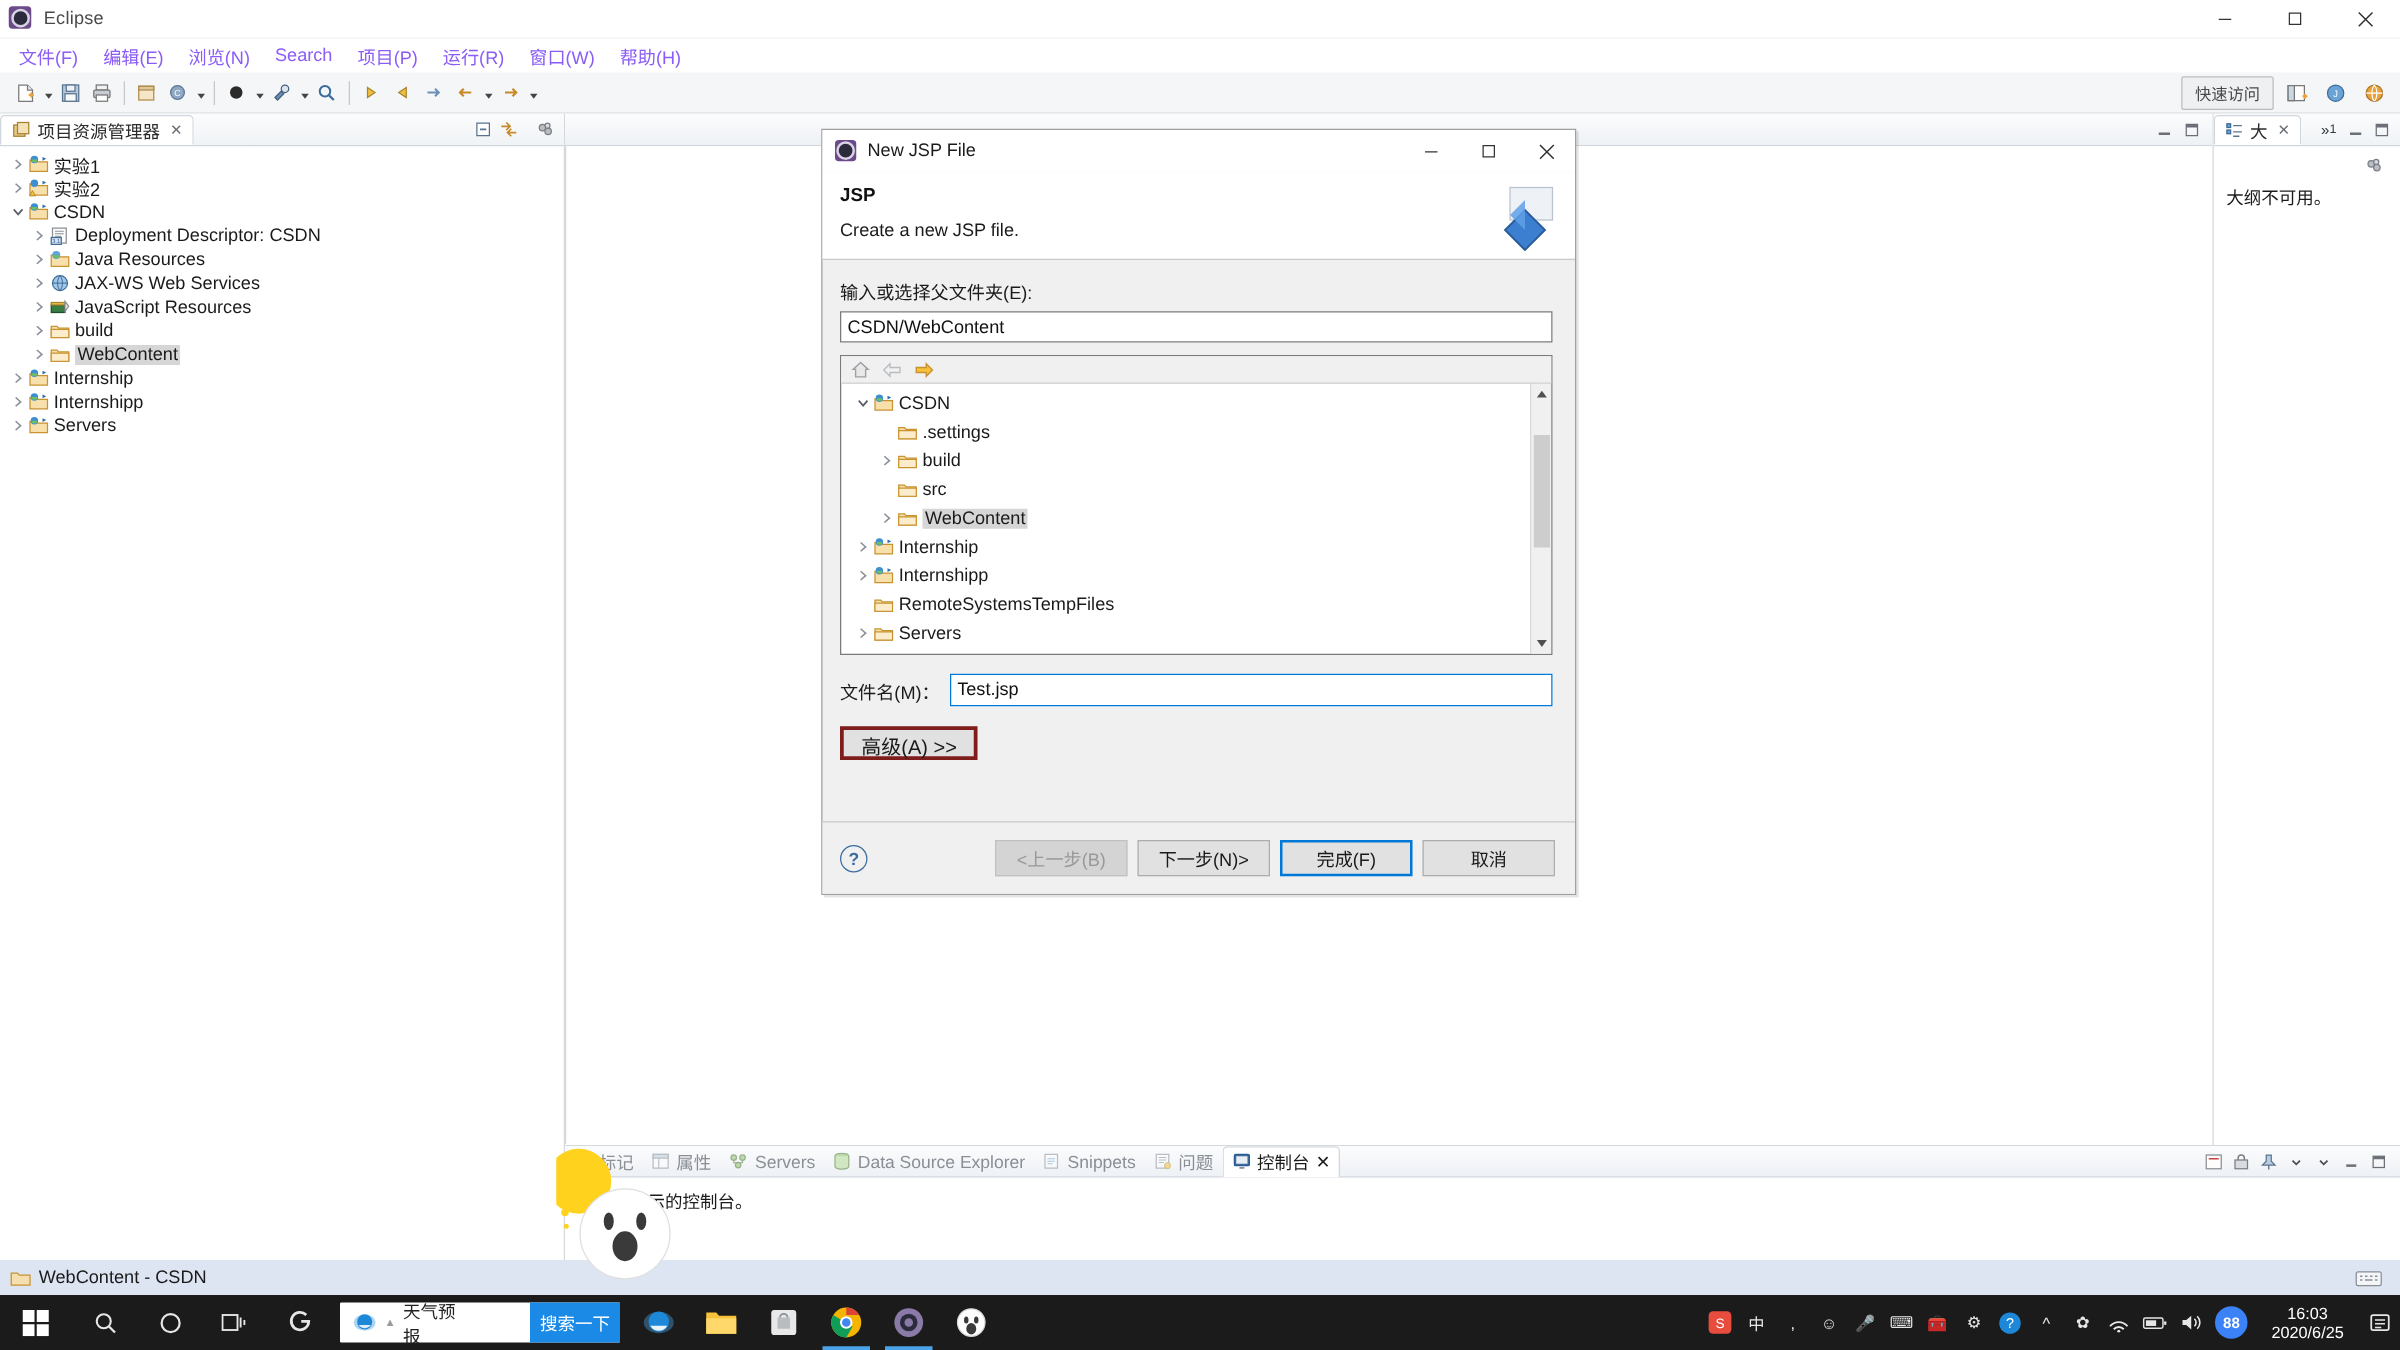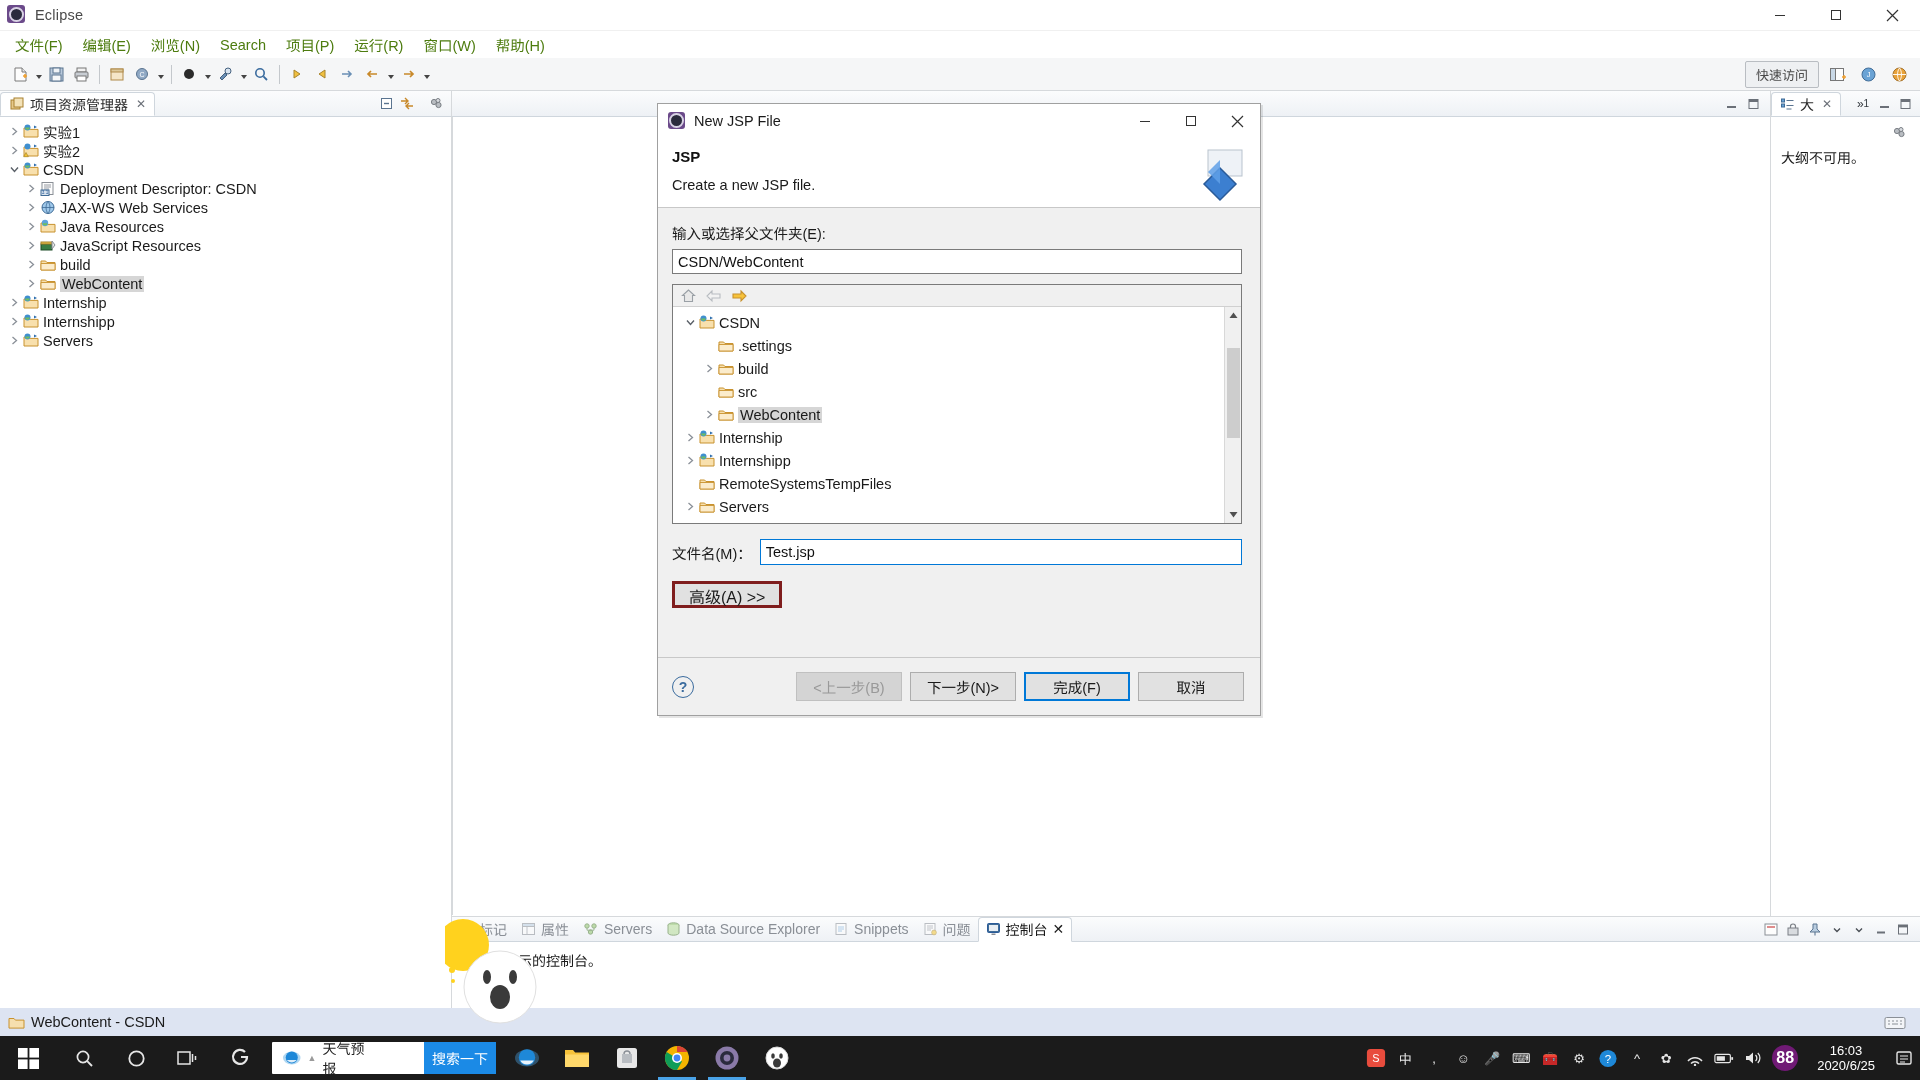--- a/index.html
+++ b/index.html
@@ -48,21 +48,21 @@
     color: #333;
   }
   .win-btn svg { display: block; }
 
   
   .menubar {
     position: absolute; top: 31px; left: 0; width: 1920px; height: 27px;
     background: #ffffff; display: flex; align-items: center;
     font-size: 14.5px; color: #333;
   }
-  .menu-item { padding: 3px 9px; margin-left: 2px; color: #4d7c0f; white-space: nowrap; }
+  .menu-item { padding: 3px 9px; margin-left: 2px; color: #8b5cf6; white-space: nowrap; }
   .menu-item:first-child { margin-left: 6px; }
 
   
   .toolbar {
     position: absolute; top: 58px; left: 0; width: 1920px; height: 33px;
     background: #f5f6f7;
     border-bottom: 1px solid #d6d9dc;
     display: flex; align-items: center; padding-left: 8px;
   }
   .tb-group { display: flex; align-items: center; }
@@ -200,22 +200,22 @@
   }
   .task-app.active::after {
     content: ""; position: absolute; bottom: 0; left: 6px; right: 6px; height: 3px; background: #4aa3e8;
   }
   .tray { margin-left: auto; display: flex; align-items: center; gap: 9px; padding-right: 6px; }
   .tray-icon { width: 20px; height: 22px; display: flex; align-items: center; justify-content: center; color: #e6e6e6; font-size: 13px; }
   .clock {
     color: #fff; font-size: 13px; line-height: 15px; text-align: center; padding: 0 10px;
   }
   .badge-88 {
-    width: 26px; height: 26px; border-radius: 50%; background: #701a75; color: #fff;
-    display: flex; align-items: center; justify-content: center; font-size: 16px; font-weight: bold; text-align: center;
+    width: 26px; height: 26px; border-radius: 50%; background: #3b82f6; color: #fff;
+    display: flex; align-items: center; justify-content: center; font-size: 12px; font-weight: bold; text-align: center;
   }
 
   
   .dialog-shadow {
     position: absolute; left: 659px; top: 105px; width: 604px; height: 613px;
     background: rgba(0,0,0,.10);
   }
   .dialog {
     position: absolute; left: 657px; top: 103px; width: 604px; height: 613px;
     background: #f0f0f0; border: 1px solid #a0a0a0;
@@ -566,40 +566,40 @@
           <span class="tlabel">Deployment Descriptor: CSDN</span>
         </div>
         <div class="trow" style="padding-left: 23px;">
           <span class="twist">
             <svg width="9" height="9" viewBox="0 0 9 9">
               <path d="M2.5 1L6.5 4.5L2.5 8" fill="none" stroke="#8a9098" stroke-width="1.3"></path>
             </svg>
           </span>
           <span class="ticon">
             <svg width="16" height="15" viewBox="0 0 16 15">
-              <circle cx="8" cy="7.5" r="6" fill="#9fc8ea" stroke="#3f6b96"></circle>
-              <path d="M2 7.5h12 M8 1.5c2.6 3 2.6 9 0 12 M8 1.5C5.4 4.5 5.4 10.5 8 13.5" fill="none" stroke="#3f6b96" stroke-width=".8"></path>
-            </svg>
-          </span>
-          <span class="tlabel">JAX-WS Web Services</span>
+              <path d="M1 4h5l1.2 1.4H15V13H1z" fill="#f8e0ad" stroke="#c8922f"></path>
+              <circle cx="5" cy="4" r="3.2" fill="#5ea3db"></circle>
+              <path d="M2.6 4.2a2.4 2.4 0 0 0 4.8 0" fill="#6fbf5f"></path>
+            </svg>
+          </span>
+          <span class="tlabel">Java Resources</span>
         </div>
         <div class="trow" style="padding-left: 23px;">
           <span class="twist">
             <svg width="9" height="9" viewBox="0 0 9 9">
               <path d="M2.5 1L6.5 4.5L2.5 8" fill="none" stroke="#8a9098" stroke-width="1.3"></path>
             </svg>
           </span>
           <span class="ticon">
             <svg width="16" height="15" viewBox="0 0 16 15">
-              <path d="M1 4h5l1.2 1.4H15V13H1z" fill="#f8e0ad" stroke="#c8922f"></path>
-              <circle cx="5" cy="4" r="3.2" fill="#5ea3db"></circle>
-              <path d="M2.6 4.2a2.4 2.4 0 0 0 4.8 0" fill="#6fbf5f"></path>
-            </svg>
-          </span>
-          <span class="tlabel">Java Resources</span>
+              <circle cx="8" cy="7.5" r="6" fill="#9fc8ea" stroke="#3f6b96"></circle>
+              <path d="M2 7.5h12 M8 1.5c2.6 3 2.6 9 0 12 M8 1.5C5.4 4.5 5.4 10.5 8 13.5" fill="none" stroke="#3f6b96" stroke-width=".8"></path>
+            </svg>
+          </span>
+          <span class="tlabel">JAX-WS Web Services</span>
         </div>
         <div class="trow" style="padding-left: 23px;">
           <span class="twist">
             <svg width="9" height="9" viewBox="0 0 9 9">
               <path d="M2.5 1L6.5 4.5L2.5 8" fill="none" stroke="#8a9098" stroke-width="1.3"></path>
             </svg>
           </span>
           <span class="ticon">
             <svg width="16" height="15" viewBox="0 0 16 15">
               <rect x="1" y="6" width="11" height="6" fill="#3a7d44" stroke="#1f4d28"></rect>

